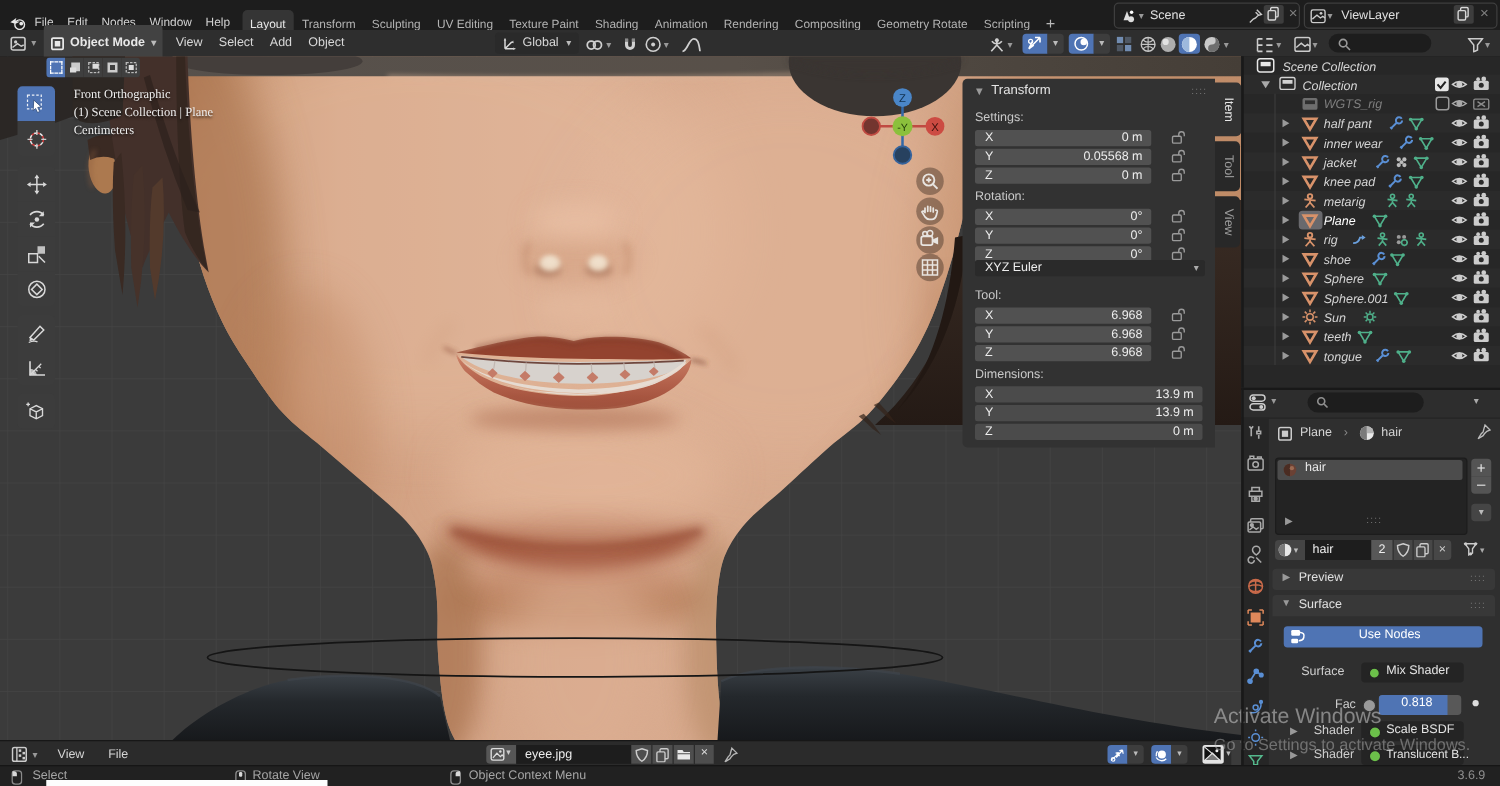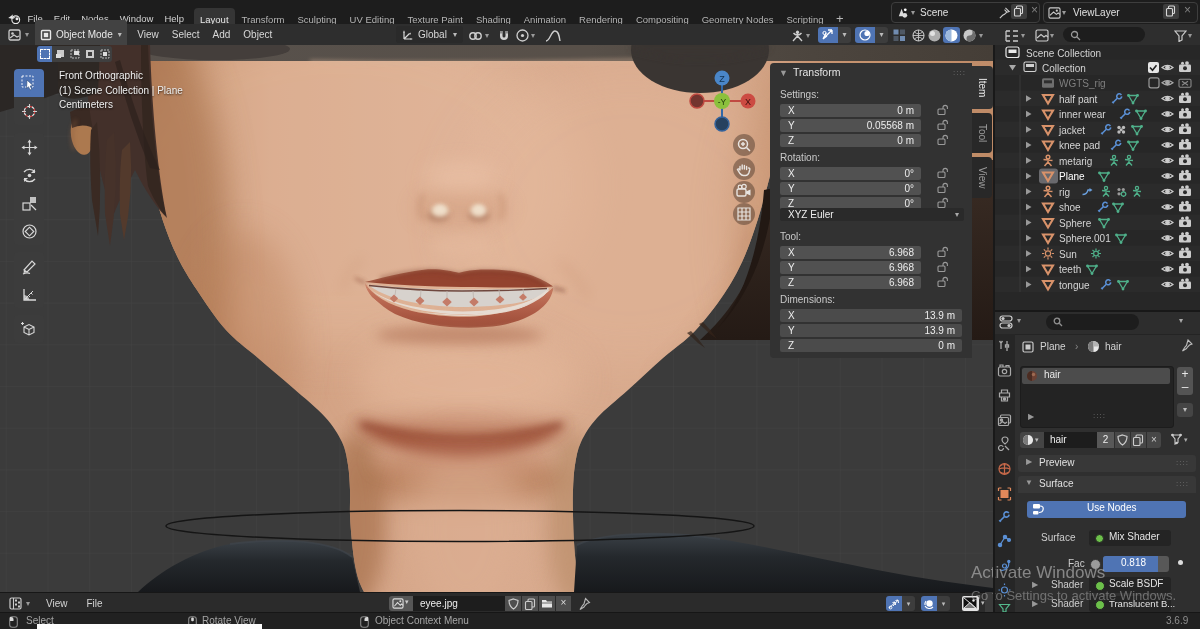--- a/index.html
+++ b/index.html
@@ -12,38 +12,38 @@
   .menu{padding:0 5.5px;}
   .wtab{padding:0 6.5px;height:22px;line-height:23px;color:#b4b4b4;margin-top:2px;}
   .wtab.act{background:#353535;color:#e8e8e8;border-radius:4px 4px 0 0;}
   .tbox{display:flex;align-items:center;height:19px;background:#1f1f1f;
         border:1px solid #3e3e3e;border-radius:4px;color:#e0e0e0;}
   
   #hdr2{position:absolute;left:0;top:24px;width:1200px;height:21px;background:#2e2e2e;
         border-bottom:1px solid #191919;display:flex;align-items:center;font-size:10px;color:#d8d8d8;}
   .h2menu{padding:0 6.5px;}
   .drop{display:flex;align-items:center;background:#424242;border-radius:3px;height:29px;
-        padding:0 5px;color:#e8e8e8;}
+        padding:0 5px;color:#e8e8e8;font-weight:bold;}
   
   #viewport{position:absolute;left:0;top:45px;width:993px;height:547px;overflow:hidden;}
   
   .tbtn{position:absolute;left:14px;width:30px;height:28px;background:#3c3c3c;
         display:flex;align-items:center;justify-content:center;}
   .tbtn.act{background:#4f74b4;}
   
   #vptext{position:absolute;left:59px;top:24px;font-size:10px;color:#f0f0f0;
-          text-shadow:0 1px 2px rgba(0,0,0,.7);line-height:14.6px;}
+          text-shadow:0 1px 2px rgba(0,0,0,.7);line-height:14.6px;font-family:Liberation Serif, serif;}
   
   #npanel{position:absolute;left:770px;top:18px;width:202px;height:295px;
           background:#323232;border-radius:4px 0 0 4px;font-size:10px;color:#d0d0d0;}
   .nfield{position:absolute;height:13px;background:#515151;border-radius:2px;
           color:#ededed;font-size:10px;line-height:13px;}
   .nlab{position:absolute;left:10px;color:#c9c9c9;}
   
-  #outliner{position:absolute;left:993px;top:45px;width:207px;height:265px;background:#272727;}
+  #outliner{position:absolute;left:993px;top:45px;width:207px;height:265px;background:#272727;font-style:italic;}
   
   #props{position:absolute;left:993px;top:310px;width:207px;height:302px;background:#2f2f2f;}
   
   #imghdr{position:absolute;left:0;top:592px;width:985px;height:20px;background:#2b2b2b;
           border-top:1px solid #171717;display:flex;align-items:center;font-size:10px;color:#d4d4d4;}
   
   #status{position:absolute;left:0;top:612px;width:1200px;height:17px;background:#212121;
           border-top:1px solid #161616;font-size:10px;color:#a5a5a5;}
   #whitebar{position:absolute;left:37px;top:624px;width:225px;height:5px;background:#fdfdfd;}
   #wm1{position:absolute;left:971px;top:563px;font-size:17px;color:rgba(205,205,205,.55);}
@@ -65,21 +65,21 @@
     <span style="width:4px"></span>
     <span class="wtab act">Layout</span>
       <span class="wtab">Transform</span>
       <span class="wtab">Sculpting</span>
     <span class="wtab">UV Editing</span>
       <span class="wtab">Texture Paint</span>
       <span class="wtab">Shading</span>
     <span class="wtab">Animation</span>
       <span class="wtab">Rendering</span>
       <span class="wtab">Compositing</span>
-    <span class="wtab">Geometry Nodes</span>
+    <span class="wtab">Geometry Rotate</span>
       <span class="wtab">Scripting</span>
     <span style="color:#b8b8b8;padding:0 6px;font-size:13px">+</span>
     <div class="tbox" style="position:absolute;left:891px;top:2px;width:147px;">
       <svg width="13" height="12" viewBox="0 0 14 13" style="margin:0 2px 0 4px">
         <path d="M3 10 L6 2 L9 10 Z" fill="#ddd"></path>
           <circle cx="9.5" cy="9" r="2.6" fill="#ddd"></circle>
         <circle cx="10" cy="3" r="1.5" fill="#fff"></circle>
       </svg>
       <span style="color:#999;font-size:8px;margin-right:5px">▾</span>
       <span style="font-size:10px">Scene</span>

